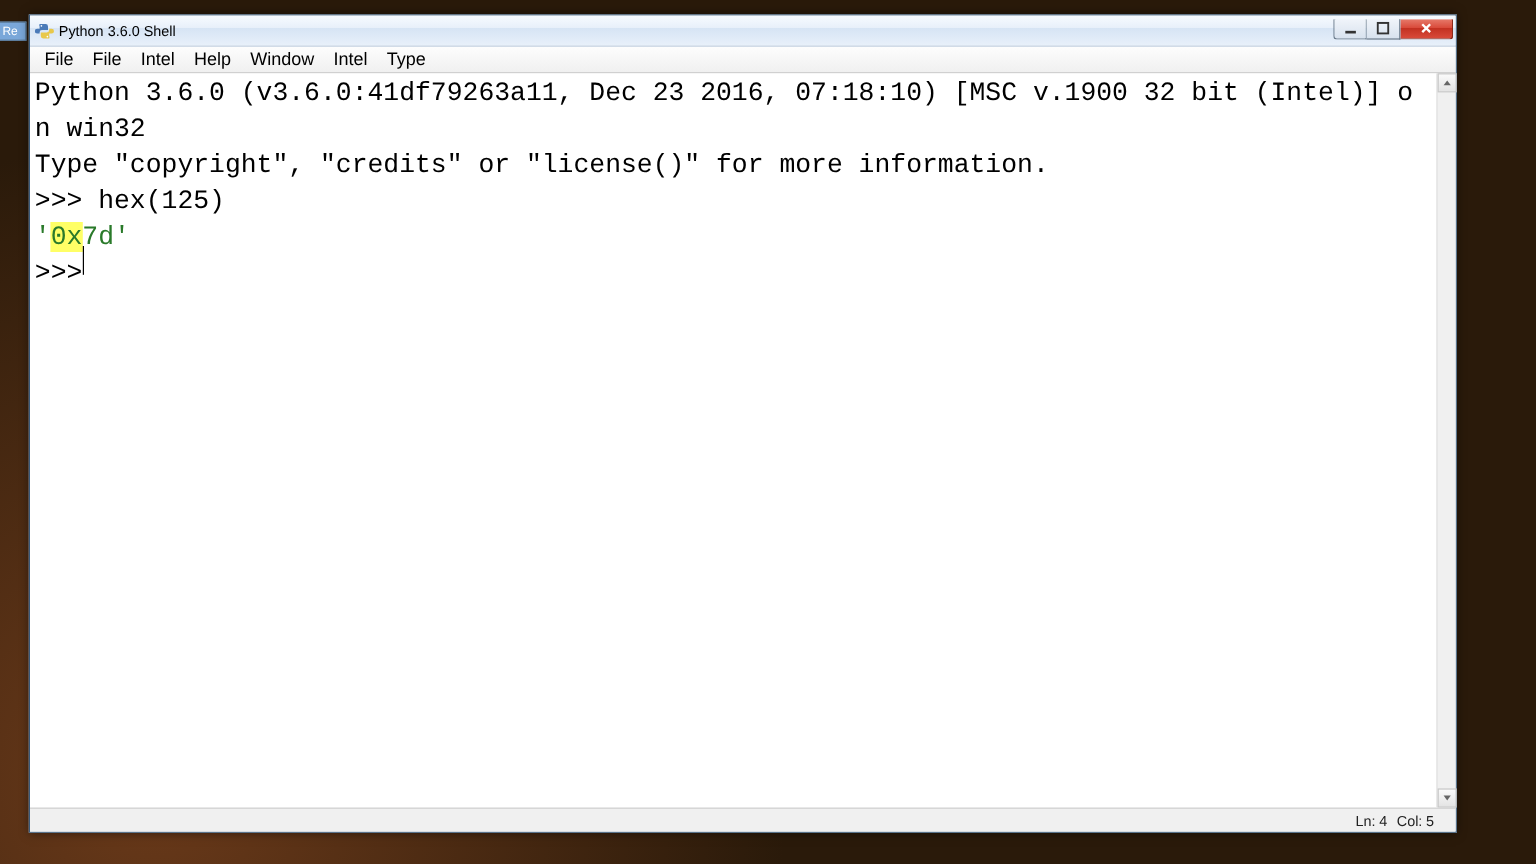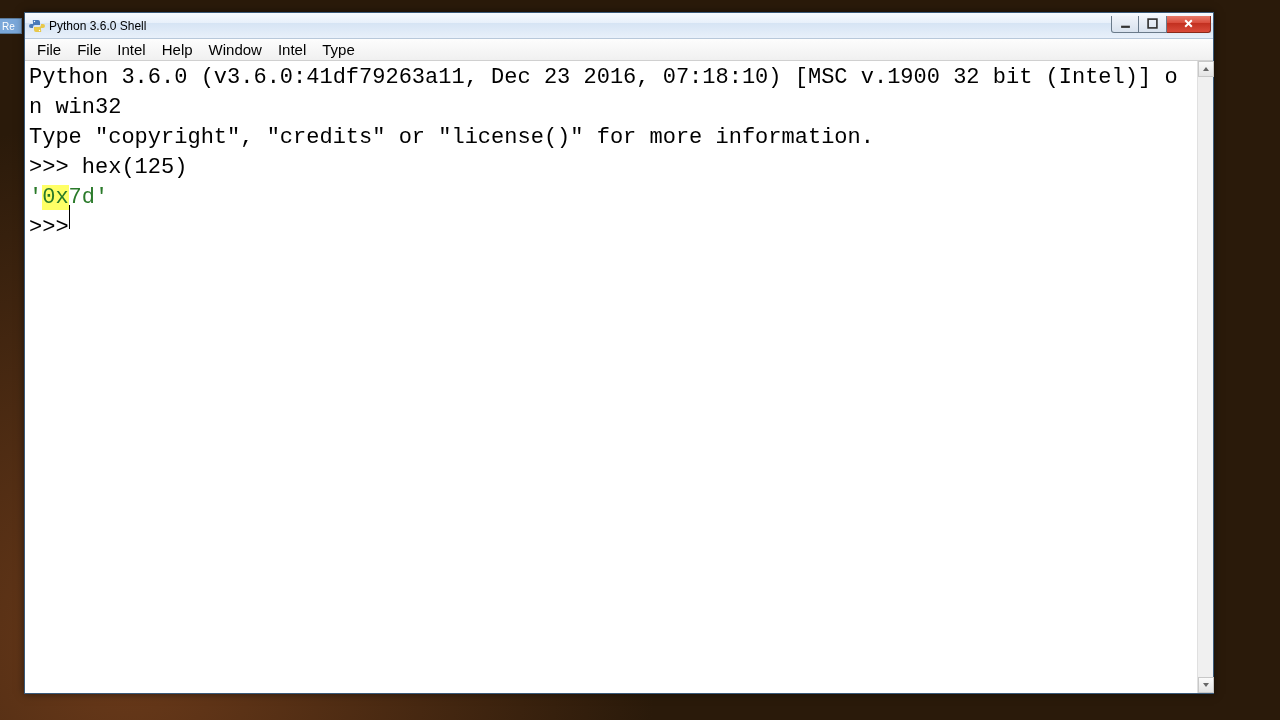--- a/index.html
+++ b/index.html
@@ -212,15 +212,22 @@
             </svg>
         </div>
         <div class="btn down">
           <svg viewBox="0 0 8 8">
               <path d="M4 6 L1 2 L7 2 Z" fill="#666"></path>
             </svg>
         </div>
       </div>
     </div>
 
+    <div class="statusbar">
+      <span>Ln:</span>
+      <span style="margin-left:3px;">4</span>
+      <span class="sep"></span>
+      <span>Col:</span>
+      <span style="margin-left:3px;">5</span>
+    </div>
 
   </div>
 </div>
 
 </body></html>

